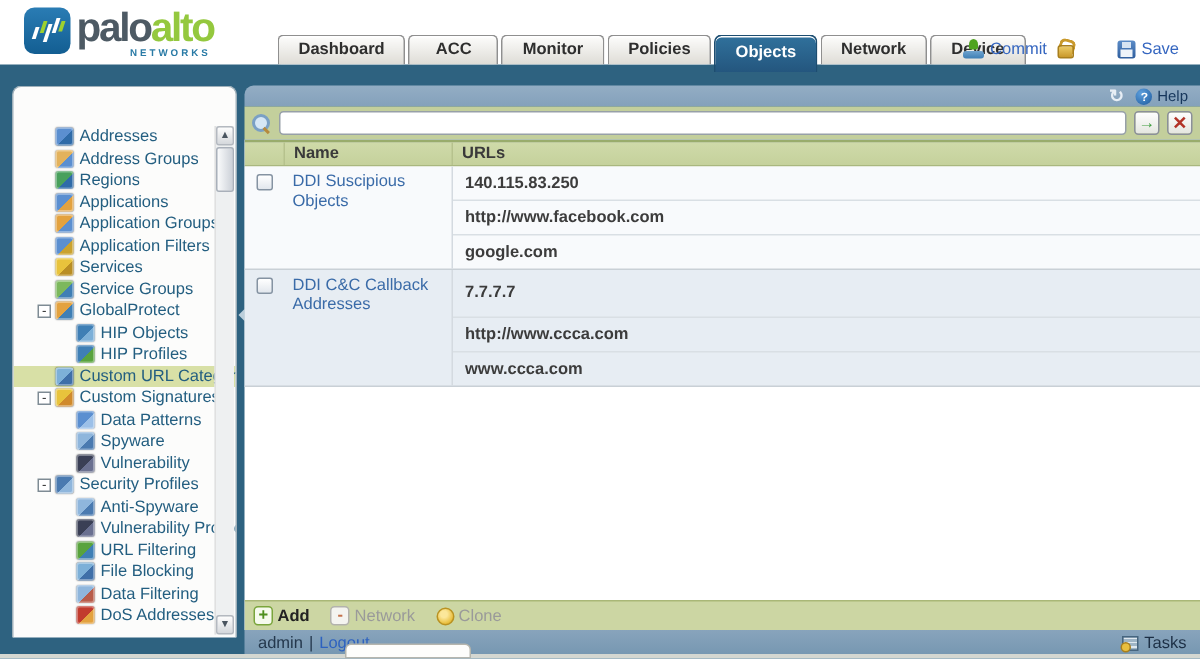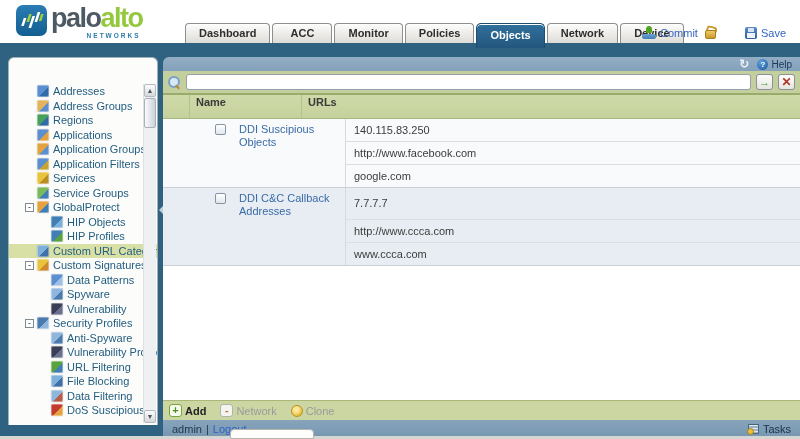--- a/index.html
+++ b/index.html
@@ -75,33 +75,33 @@
   .help-icon { width:11px; height:11px; border-radius:50%; background:radial-gradient(circle at 35% 30%, #5d9fdc, #1d5a9e); color:#fff; font-size:8px; font-weight:bold; text-align:center; line-height:11px; }
   .search-row { height:22px; background:#c3cf9c; display:flex; align-items:center; padding:0 5px; gap:5px; flex:none; }
   .search-icon { width:13px; height:13px; position:relative; flex:none; cursor:pointer; }
   .search-icon::before { content:""; position:absolute; top:0; left:0; width:8px; height:8px; border:2px solid #7aa0c4; border-radius:50%; background:#d6e7f5; }
   .search-icon::after { content:""; position:absolute; bottom:1px; right:1px; width:5px; height:2px; background:#b58a3e; transform:rotate(45deg); }
   .search-input { flex:1; height:16px; border:1px solid #97a0a8; border-radius:3px; padding:0 4px; font-size:11px; font-family:"Liberation Sans",sans-serif; background:#fff; }
   .mini-btn { width:17px; height:16px; border:1px solid #8b9099; border-radius:3px; background:linear-gradient(#fefefe,#e4e6df); font-size:11px; font-weight:bold; line-height:14px; text-align:center; cursor:pointer; flex:none; }
   .go-btn { color:#3f9e3f; }
   .clear-btn { color:#b23327; font-size:12px; }
   .panel-body { flex:1; background:#ffffff; overflow:hidden; display:flex; flex-direction:column; }
-  .thead { display:flex; height:26px; background:linear-gradient(#cfdaa9,#c5d19c); border-top:2px solid #99ac6c; border-bottom:1px solid #a9b77f; font-weight:bold; color:#3a3a3a; flex:none; }
+  .thead { display:flex; height:18px; background:linear-gradient(#cfdaa9,#c5d19c); border-top:2px solid #99ac6c; border-bottom:1px solid #a9b77f; font-weight:bold; color:#3a3a3a; flex:none; }
   .th { line-height:15px; padding-left:6px; }
   .col-check { width:26px; flex:none; }
   .col-name { width:112px; flex:none; border-left:1px solid #b6c28d; }
   .col-urls { flex:1; border-left:1px solid #b6c28d; }
-  .tgroup { display:flex; border-bottom:1px solid #c9d0d6;padding-left:44px; }
+  .tgroup { display:flex; border-bottom:1px solid #c9d0d6; }
   .tgroup.g0 { background:#f8fafc; }
   .tgroup.g1 { background:#e7edf3; }
   .cell-check { width:26px; flex:none; padding-top:5px; display:flex; justify-content:center; }
   .checkbox { width:11px; height:11px; border:1px solid #8593a2; background:linear-gradient(#ffffff,#e2e7ed); border-radius:2px; cursor:pointer; }
   .cell-name { width:112px; flex:none; padding:4px 4px 0 6px; color:#3a6ba8; line-height:13px; cursor:pointer; }
   .cell-urls { flex:1; display:flex; flex-direction:column; border-left:1px solid #d4dae0; }
-  .url-row { min-height:22px; line-height:22px; padding-left:8px; border-bottom:1px solid #d9dfe4; color:#3c3c3c; }
+  .url-row { min-height:22px; line-height:22px; padding-left:8px; border-bottom:1px solid #d9dfe4; color:#3c3c3c;font-weight:bold; }
   .url-row:last-child { border-bottom:none; }
   .tgroup.g1 .url-row:first-child { min-height:32px; line-height:30px; }
   .actions-bar { height:20px; background:#ccd6a3; border-top:1px solid #a9b777; display:flex; align-items:center; gap:14px; padding-left:6px; flex:none; }
   .act-btn { display:flex; align-items:center; gap:3px; font-weight:bold; color:#222; cursor:pointer; }
   .act-btn.disabled { color:#9a9a9a; font-weight:normal; cursor:default; }
   .icon-add { width:13px; height:13px; border:1px solid #7aa53c; border-radius:3px; background:#f6faee; color:#4e8f1e; font-weight:bold; text-align:center; line-height:11px; }
   .icon-delete { width:13px; height:13px; border:1px solid #b3b3ad; border-radius:3px; background:#f4f4f0; color:#c4714a; font-weight:bold; text-align:center; line-height:11px; }
   .icon-clone { width:12px; height:12px; border-radius:50%; background:radial-gradient(circle at 40% 35%, #fbe79a 25%, #e9bf3f 70%, #c79a22); border:1px solid #b99222; }
   
   .footer { position:absolute; left:163px; right:0; top:420px; height:17px; background:linear-gradient(#88a4bc,#7697b1); display:flex; justify-content:space-between; align-items:center; padding:0 9px; }
@@ -247,21 +247,21 @@
       <div class="tree-row depth1 noexp">
         <span class="ti" style="background: linear-gradient(135deg, rgb(125, 176, 216) 55%, rgb(63, 111, 168) 55%);"></span>
         <span class="tree-label">File Blocking</span>
       </div>
       <div class="tree-row depth1 noexp">
         <span class="ti" style="background: linear-gradient(135deg, rgb(143, 182, 220) 55%, rgb(184, 92, 74) 55%);"></span>
         <span class="tree-label">Data Filtering</span>
       </div>
       <div class="tree-row depth1 noexp">
         <span class="ti" style="background: linear-gradient(135deg, rgb(194, 59, 46) 55%, rgb(227, 162, 63) 55%);"></span>
-        <span class="tree-label">DoS Suscipious</span>
+        <span class="tree-label">DoS Addresses</span>
       </div>
     </div>
   <div class="sb">
     <div class="sb-btn">▲</div>
     <div class="sb-thumb"></div>
     <div class="sb-btn sb-down">▼</div>
   </div>
 </div>
 <div class="splitter-arrow"></div>
 

